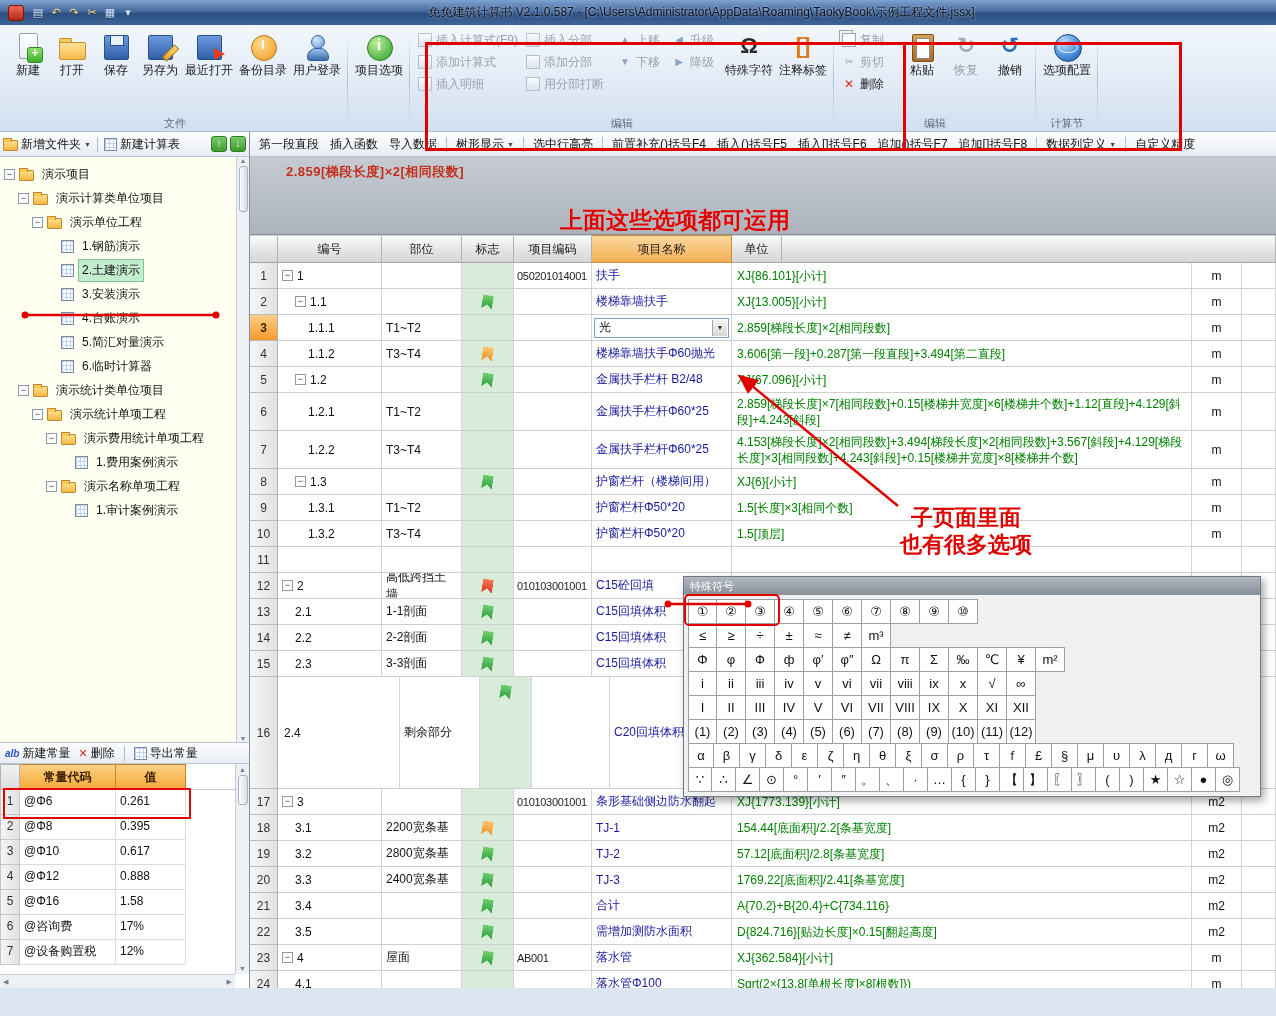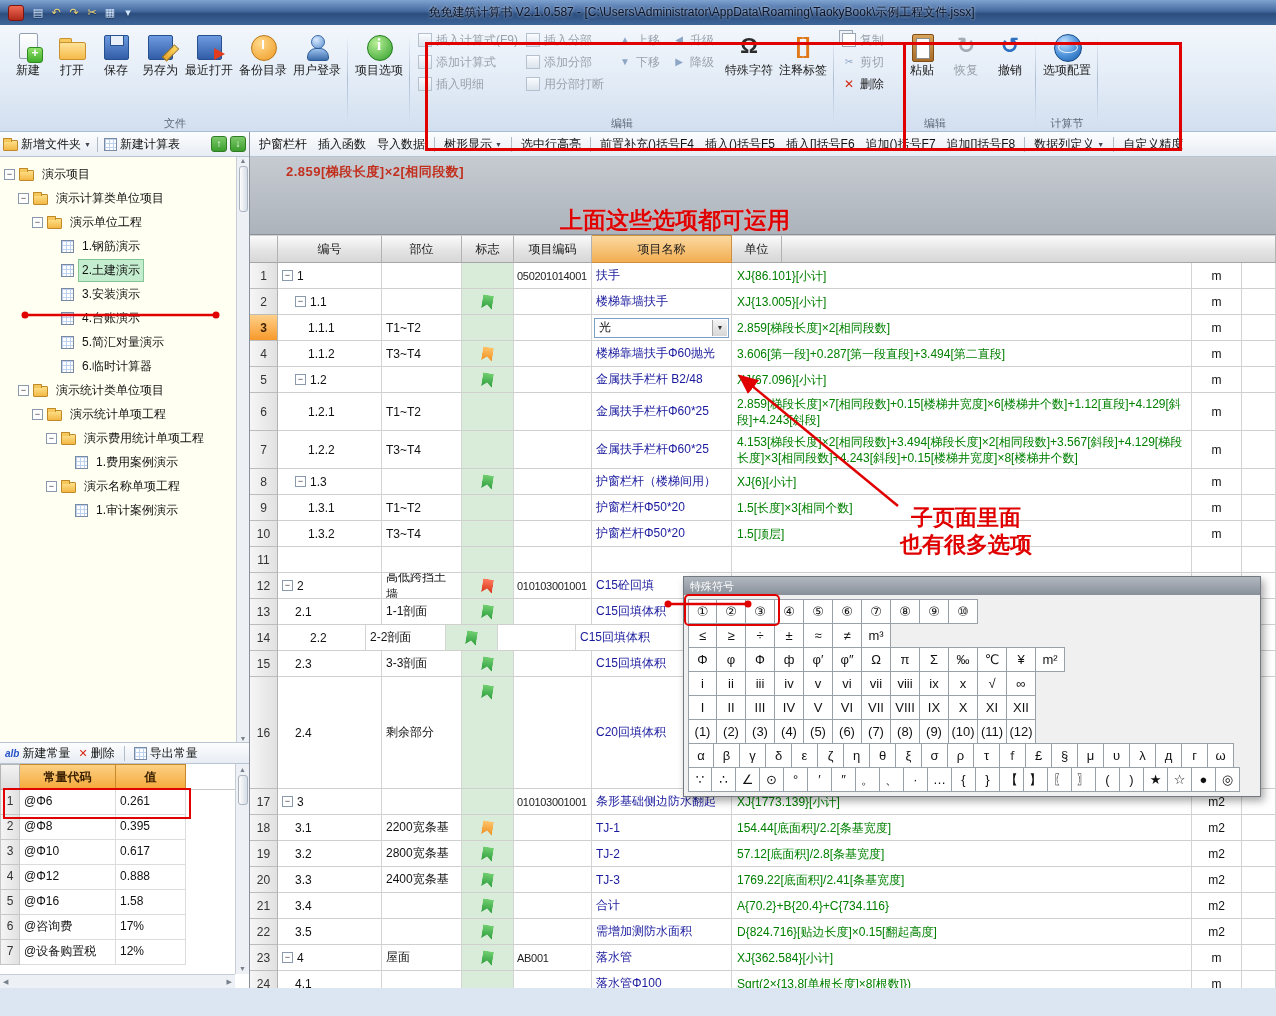--- a/index.html
+++ b/index.html
@@ -490,21 +490,21 @@
             <span>◀</span>
             <span></span>
             <span>▶</span>
           </div>
       </div>
     </div>
 
     <div class="right-pane">
       <div class="toolbar2" id="toolbar2">
           <div class="t2btn">
-            <span>护窗栏杆</span>
+            <span>第一段直段</span>
           </div>
           <div class="t2btn">
             <span>插入函数</span>
           </div>
           <div class="t2btn">
             <span>导入数据</span>
           </div>
           <div class="vsep"></div>
           <div class="t2btn">
             <span>树形显示</span>
@@ -791,21 +791,21 @@
                 <span>C15回填体积</span>
               </div>
               <div class="td formula" style="width: 460px;">
                 <span></span>
               </div>
               <div class="td unit" style="width: 50px;"></div>
               <div class="td fill"></div>
             </div>
             <div class="trow" style="height: 26px;">
               <div class="td rnum" style="width: 28px;">14</div>
-              <div class="td code" style="width: 88px; padding-left: 32px;">
+              <div class="td code" style="width: 104px; padding-left: 17px;">
                 <span>2.2</span>
               </div>
               <div class="td part" style="width: 80px;">2-2剖面</div>
               <div class="td flagcell" style="width: 52px;">
                 <span class="flag green"></span>
               </div>
               <div class="td ic" style="width: 78px;"></div>
               <div class="td name" style="width: 140px;">
                 <span>C15回填体积</span>
               </div>
@@ -829,21 +829,21 @@
                 <span>C15回填体积</span>
               </div>
               <div class="td formula" style="width: 460px;">
                 <span></span>
               </div>
               <div class="td unit" style="width: 50px;"></div>
               <div class="td fill"></div>
             </div>
             <div class="trow" style="height: 112px;">
               <div class="td rnum" style="width: 28px;">16</div>
-              <div class="td code" style="width: 104px; padding-left: 17px;">
+              <div class="td code" style="width: 122px; padding-left: 6px;">
                 <span>2.4</span>
               </div>
               <div class="td part" style="width: 80px;">剩余部分</div>
               <div class="td flagcell" style="width: 52px; align-items: flex-start; padding-top: 8px;">
                 <span class="flag green"></span>
               </div>
               <div class="td ic" style="width: 78px;"></div>
               <div class="td name" style="width: 140px;">
                 <span>C20回填体积</span>
               </div>

